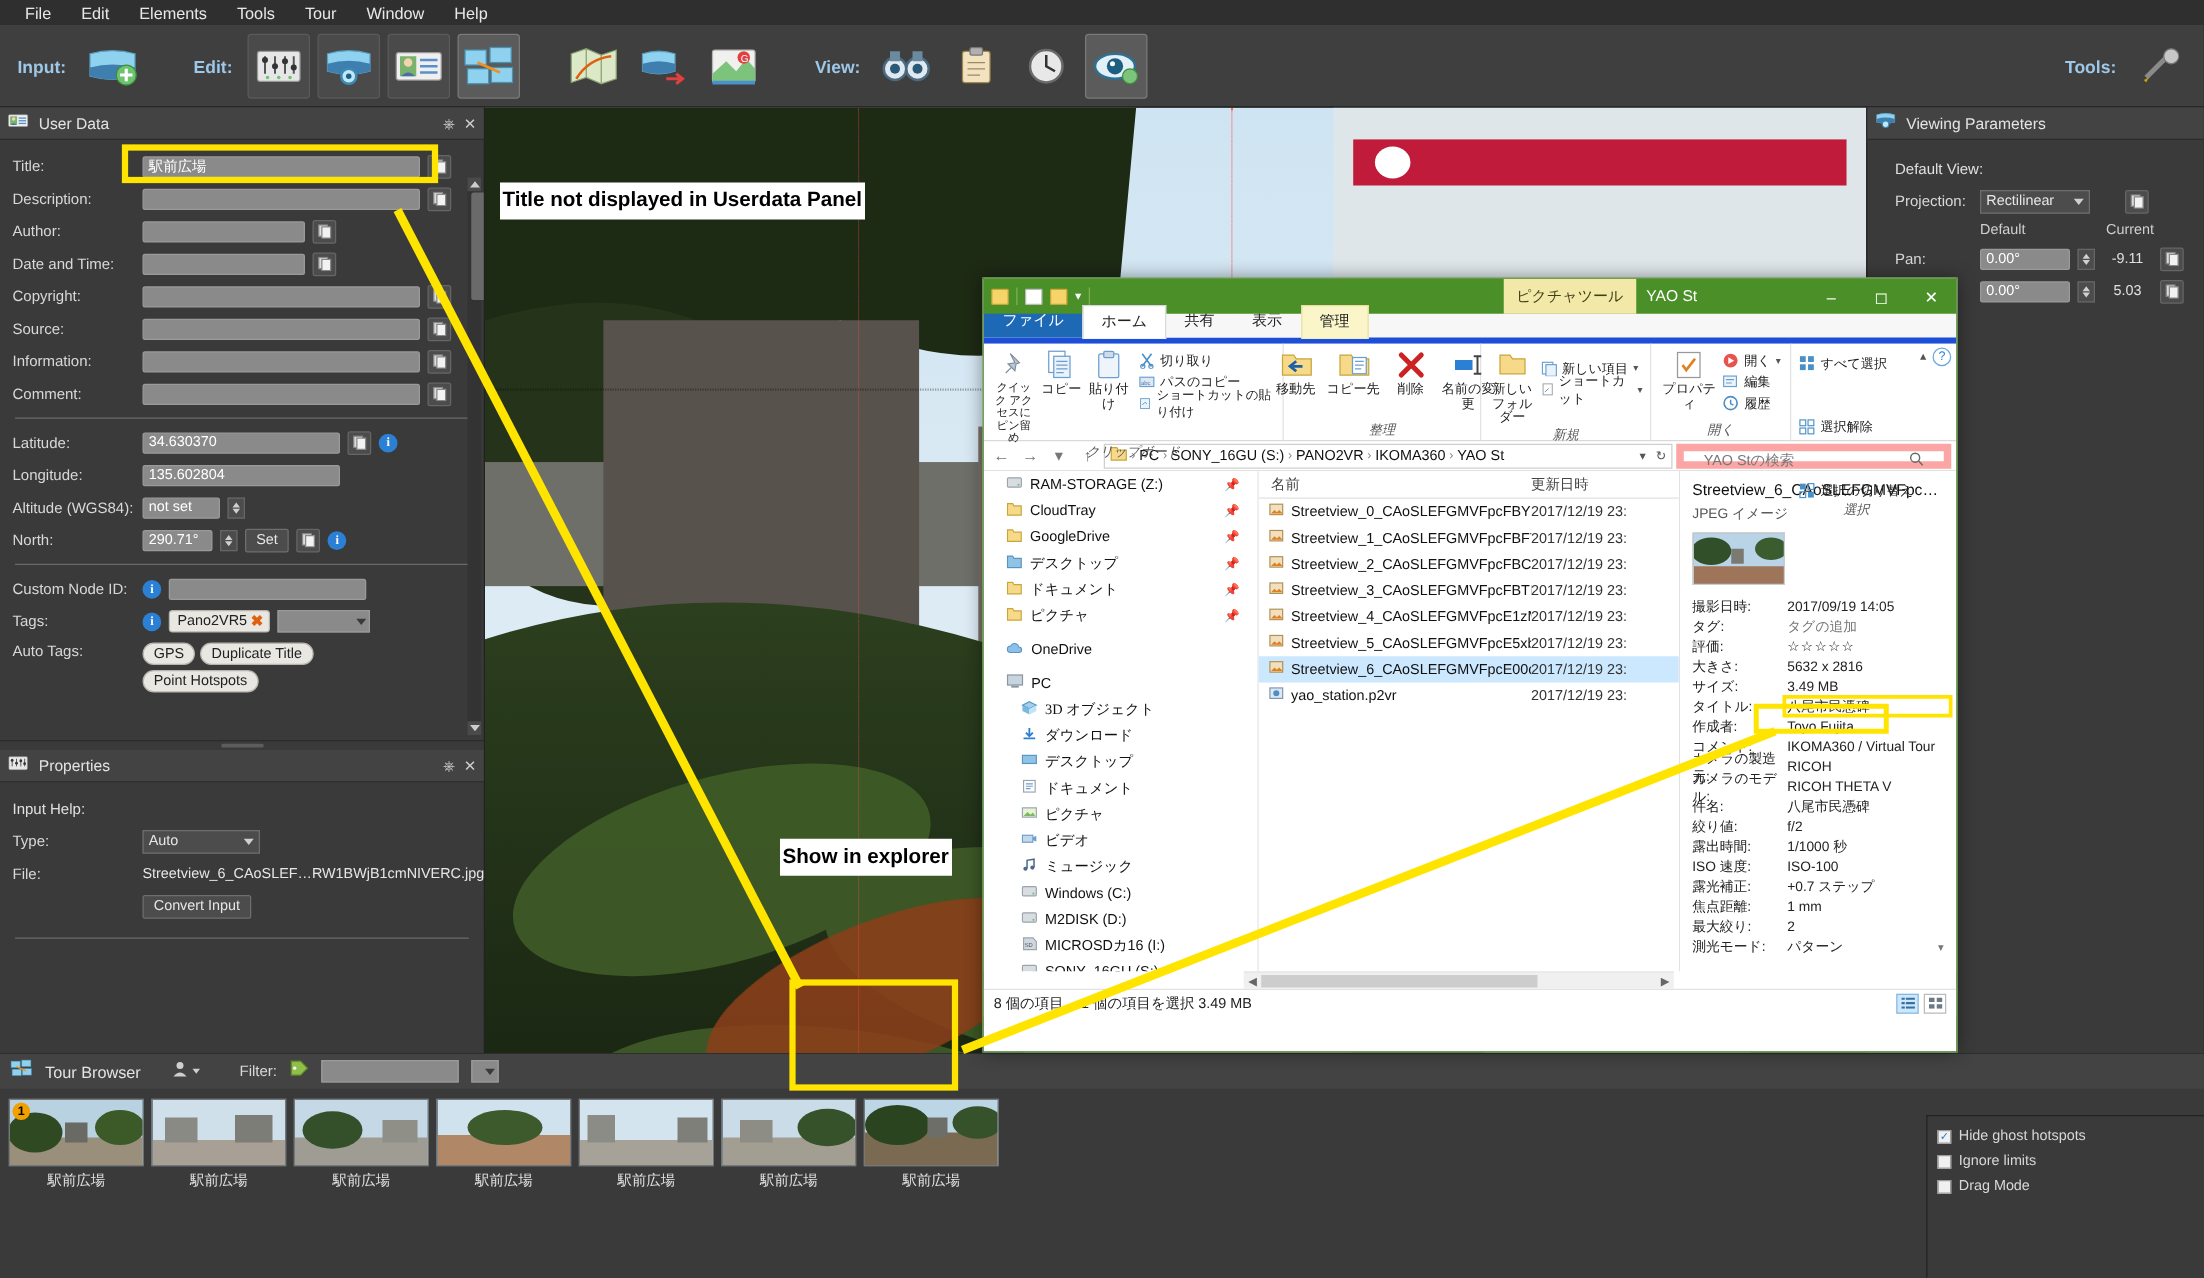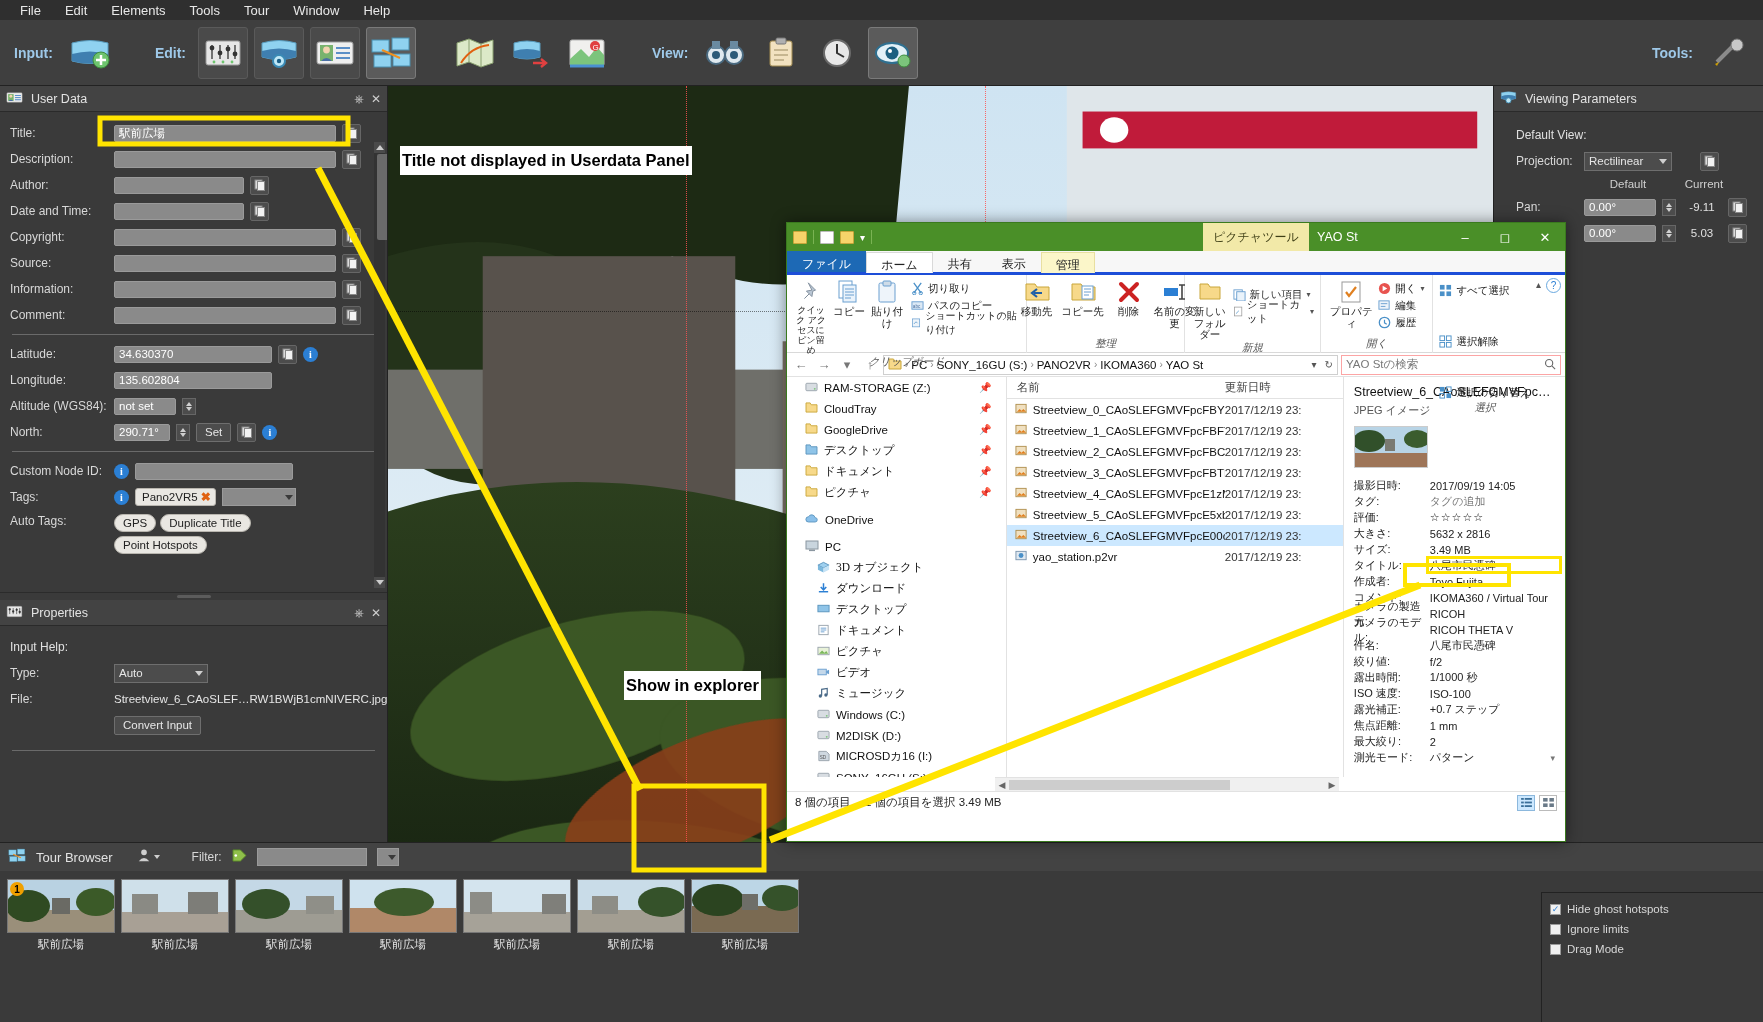--- a/index.html
+++ b/index.html
@@ -172,42 +172,42 @@
   .qat-ico.w { background:#fff;border:1px solid #bbb; }
   .qat-sep { width:1px;height:14px;background:#7ab353; }
   .pictool {
     position:absolute; left:416px; top:0; height:28px; background:#f2e9a8; color:#3f3f16;
     display:flex;align-items:center; padding:0 10px; font-size:12px;
   }
   .ex-winname { position:absolute; left:530px; top:0; height:28px; display:flex;align-items:center;font-size:12.5px; }
   .winbtns { position:absolute; right:0; top:0; height:28px; display:flex; }
   .winbtn { width:40px;height:28px;display:flex;align-items:center;justify-content:center;color:#fff;font-size:13px; }
 
-  .ex-tabs { height:24px; background:#f7f7f7; display:flex; border-bottom:3px solid #1d4ed8; }
+  .ex-tabs { height:24px; background:#f7f7f7; display:flex; align-items:flex-end; border-bottom:5px solid #1d4ed8; }
   .ex-tab { font-size:12px; color:#222; padding:4px 14px; background:#f7f7f7; border:1px solid transparent; }
   .ex-tab.file { background:#1d69b5; color:#fff; }
   .ex-tab.sel { background:#fff; border:1px solid #d9d9d9; border-bottom-color:#fff; position:relative; top:1px; }
   .ex-tab.mng { background:#fbf6c9; border:1px solid #e8dfa0; border-bottom-color:#fbf6c9; position:relative; top:1px;}
 
   .ribbon { height:78px; background:#fff; border-bottom:1px solid #d9d9d9; display:flex; position:relative; }
   .rgroup { display:flex; flex-direction:column; align-items:center; justify-content:space-between;
             padding:3px 6px 2px 6px; border-right:1px solid #e2e2e2; height:78px; }
   .rgroup .gname { font-size:10.5px; color:#555;font-style:italic; }
   .rgi { display:flex; gap:4px; align-items:flex-start; }
   .ritem { display:flex;flex-direction:column;align-items:center;width:46px;font-size:10.5px;color:#222;line-height:1.1;text-align:center; }
   .ritem .ic { height:28px; display:flex;align-items:center;justify-content:center; }
   .rsmall { display:flex;align-items:center;gap:4px;font-size:10.5px;color:#222;height:17px; }
   .helpq { position:absolute; right:4px; top:3px; width:15px;height:15px;border:1px solid #6aa9e0;border-radius:50%;color:#2b7fd4;font-size:10px;display:flex;align-items:center;justify-content:center;}
   .ribcaret { position:absolute; right:24px; top:4px; color:#555; font-size:10px; }
 
   .addrbar { height:24px; background:#fff; display:flex; align-items:center; gap:3px; padding:0 4px; border-bottom:1px solid #e2e2e2;}
   .navbtn { width:20px;height:20px;display:flex;align-items:center;justify-content:center;color:#777;font-size:13px; }
   .crumbs { flex:1; height:20px; border:1px solid #cfcfcf; display:flex; align-items:center; font-size:11.5px; color:#111; padding:0 4px; gap:3px;}
   .crumbs .sep { color:#888; font-size:10px; }
-  .searchbox { width:220px;height:20px;border:1px solid #fca5a5;display:flex;align-items:center;padding:0 4px;font-size:11.5px;color:#777;}
+  .searchbox { width:220px;height:20px;border:6px solid #fca5a5;display:flex;padding:0 16px;font-size:11.5px;color:#777;}
 
   .ex-body { display:flex; height:400px; }
   .navpane { width:224px; border-right:1px solid #e2e2e2; overflow:hidden; position:relative; background:#fff;}
   .navitem { height:21px; display:flex; align-items:center; gap:6px; font-size:11.5px; color:#111; padding-left:18px; }
   .navitem .pin { margin-left:auto; margin-right:14px; color:#9a9a9a; font-size:10px; }
   .filepane { flex:1; position:relative; background:#fff; }
   .colhdr { height:22px; border-bottom:1px solid #e2e2e2; display:flex; align-items:center; font-size:11.5px; color:#444; }
   .colhdr .c1 { width:218px; padding-left:10px; }
   .colhdr .c2 { width:118px; }
   .filerow { height:21px; display:flex; align-items:center; font-size:11.5px; color:#111; }
@@ -707,21 +707,21 @@
           </span>
           <span class="copybtn" style="margin-left:22px">
             <svg width="12" height="12" viewBox="0 0 12 12">
                 <rect x="1" y="1" width="7" height="9" fill="#dcdcdc" stroke="#888"></rect>
                 <rect x="3.5" y="2.5" width="7" height="9" fill="#f2f2f2" stroke="#888"></rect>
               </svg>
           </span>
         </div>
         <div class="vp-row" style="height:20px">
           <span class="vp-lbl"></span>
-          <span style="color:#d0d0d0;font-size:11.5px;width:88px;text-align:center;">Default</span>
+          <span style="color:#d0d0d0;font-size:11.5px;width:88px;">Default</span>
           <span style="color:#d0d0d0;font-size:11.5px;width:52px;text-align:center;">Current</span>
         </div>
         <div class="vp-row">
           <span class="vp-lbl">Pan:</span>
           <span class="fld" style="width:72px">0.00°</span>
           <span class="spinner">
               <i class="up"></i>
               <i class="dn"></i>
             </span>
           <span style="color:#e0e0e0;font-size:11.5px;width:40px;text-align:center;">-9.11</span>

